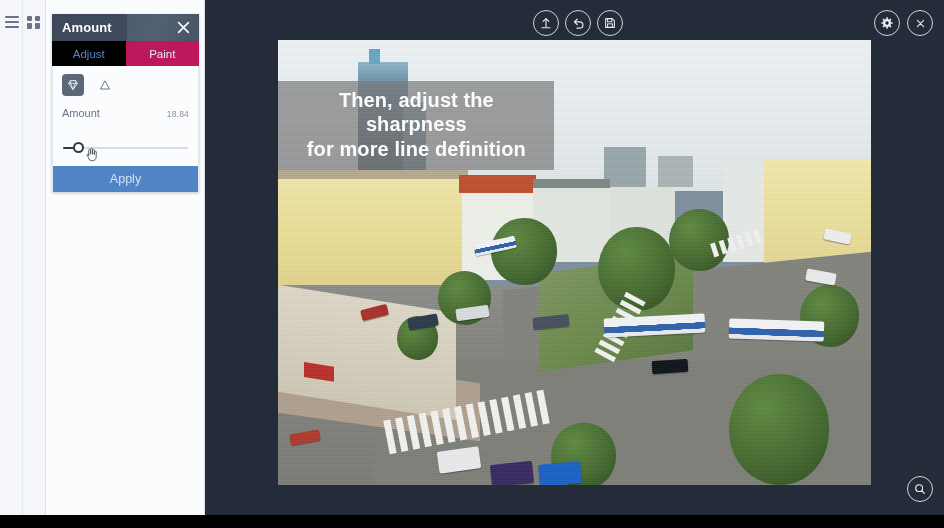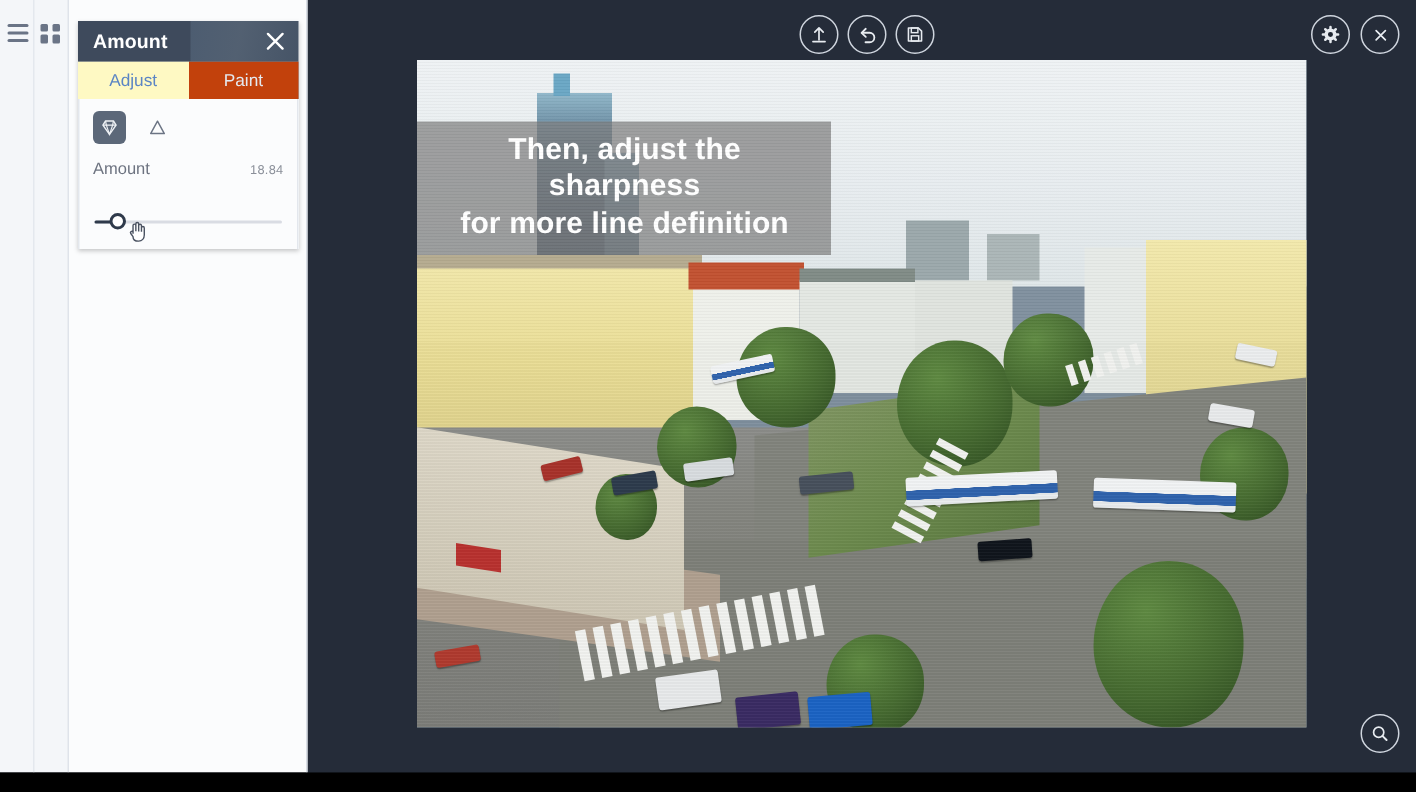--- a/index.html
+++ b/index.html
@@ -115,25 +115,25 @@
     background: #5c6879;
   }
   .tab {
     flex: 1 1 50%;
     display: flex; align-items: center; justify-content: center;
     font-size: 11.5px;
     cursor: pointer;
     box-sizing: border-box;
   }
   .tab.active {
-    background: #fef9c3;
+    background: #000000;
     color: #5b85c4;
   }
   .tab.inactive {
-    background: #c2410c;
+    background: #be185d;
     color: #e4e9f0;
   }
 
   .panel-body {
     background: #fbfcfd;
     padding: 8px 9px 10px 9px;
     border-left: 1px solid #e3e7ed;
     border-right: 1px solid #e3e7ed;
   }
   .mode-row {
@@ -825,17 +825,18 @@
         <div class="slider-handle" id="sliderHandle" style="left: calc(12% - 5.5px);"></div>
         <span class="cursor-hand" id="cursorHand" style="left: calc(12% + 6px);">
           <svg width="15" height="16" viewBox="0 0 16 17">
             <path d="M5 10.4V4.6a1 1 0 0 1 2 0v4.1M7 8.7V3.4a1 1 0 0 1 2 0v5.3M9 8.9V4.7a1 1 0 0 1 2 0v4.2M11 9.1V6.3a1 1 0 0 1 2 0v5.1c0 2.4-1.6 4.3-4 4.3s-4-1.2-4-3.2l-1.6-2.2a1 1 0 0 1 1.6-1.2L5 10.4" fill="#ffffff" stroke="#4b5362" stroke-width="1" stroke-linejoin="round"></path>
           </svg>
         </span>
       </div>
 
     </div>
 
+    <div class="apply-button">Apply</div>
   </div>
 
   <div class="bottom-band"></div>
 
 </div>
 
 </body></html>

